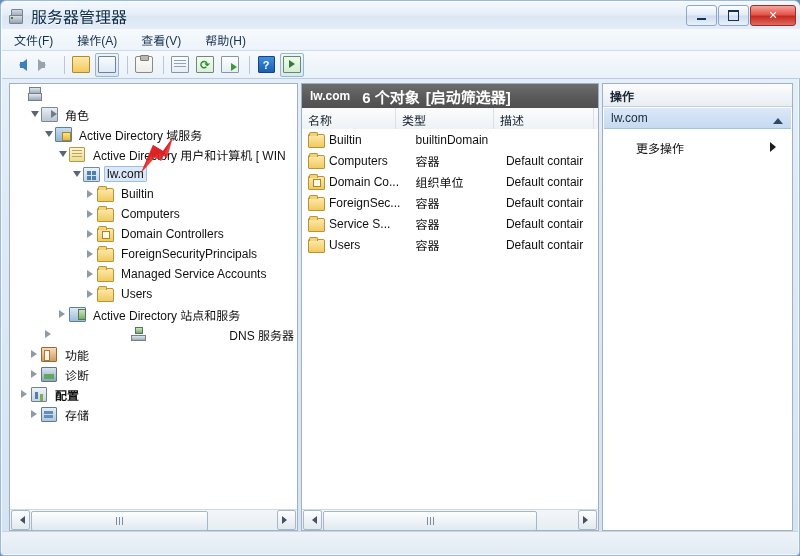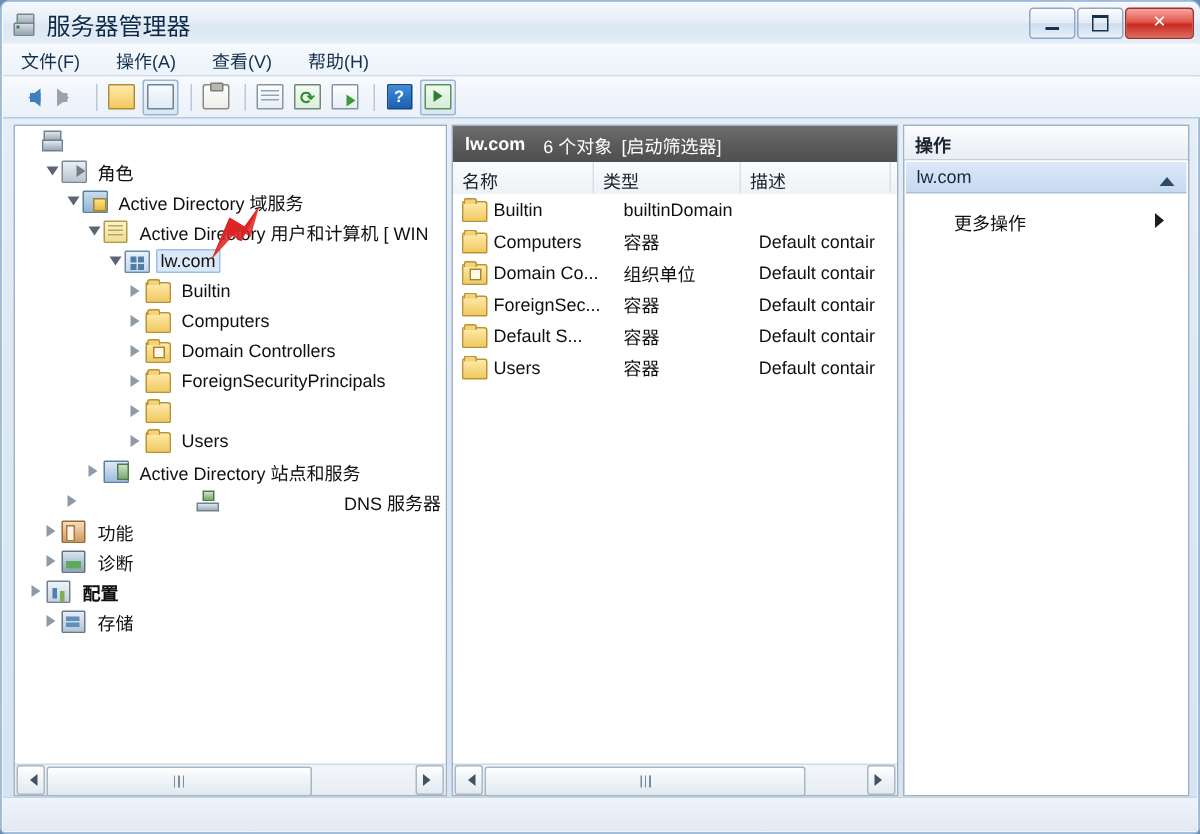--- a/index.html
+++ b/index.html
@@ -132,21 +132,21 @@
   .i-conf:after{content:"";position:absolute;left:3px;bottom:2px;width:3px;height:7px;background:#4d7fb0;box-shadow:5px 2px 0 #7fae4f;}
   .i-stor{position:absolute;left:0;top:1px;width:14px;height:13px;background:linear-gradient(180deg,#e6eef6,#b3c5d6);border:1px solid #63798c;border-radius:1px;}
   .i-stor:after{content:"";position:absolute;left:2px;top:3px;width:9px;height:3px;background:#5f8fbf;box-shadow:0 4px 0 #5f8fbf;}
   
   #list-head{
     position:absolute;left:0;top:0;right:0;height:24px;
     background:linear-gradient(180deg,#6e6e6e 0%,#5b5b5b 50%,#4f4f4f 100%);
     display:flex;align-items:center;color:#fff;
   }
   #list-head .lt{font-weight:bold;font-size:12px;margin-left:8px;}
-  #list-head .lc{font-size:12px;margin-left:12px;font-weight:normal;}
+  #list-head .lc{font-size:15px;margin-left:12px;font-weight:bold;}
   #cols{position:absolute;left:0;top:24px;right:0;height:21px;
     background:linear-gradient(180deg,#fbfcfd,#eef2f6);border-bottom:1px solid #cbd5df;display:flex;}
   .col{font-size:12px;color:#17222c;padding:3px 0 0 6px;box-sizing:border-box;border-right:1px solid #d9e0e7;height:21px;}
   #rows{position:absolute;left:0;top:45px;right:0;bottom:21px;overflow:hidden;background:#fff;}
   .lrow{height:21px;display:flex;align-items:center;font-size:12px;color:#101010;white-space:nowrap;}
   .lrow .ricon{width:17px;height:16px;position:relative;margin:0 4px 0 6px;flex:0 0 auto;}
   .c-name{width:94px;overflow:hidden;}
   .c-type{width:98px;overflow:hidden;}
   .c-desc{width:100px;overflow:hidden;}
   
@@ -339,20 +339,21 @@
             </span>
             <span class="tlabel">ForeignSecurityPrincipals</span>
           </div>
           <div class="tnode" style="padding-left: 74px;">
             <span class="exp">
               <span class="tri tri-r"></span>
             </span>
             <span class="ticon">
               <span class="i-folder"></span>
             </span>
+            <span class="tlabel">Managed Service Accounts</span>
           </div>
           <div class="tnode" style="padding-left: 74px;">
             <span class="exp">
               <span class="tri tri-r"></span>
             </span>
             <span class="ticon">
               <span class="i-folder"></span>
             </span>
             <span class="tlabel">Users</span>
           </div>
@@ -470,21 +471,21 @@
               <span class="i-folder"></span>
             </span>
             <span class="c-name">ForeignSec...</span>
             <span class="c-type">容器</span>
             <span class="c-desc">Default contair</span>
           </div>
           <div class="lrow">
             <span class="ricon">
               <span class="i-folder"></span>
             </span>
-            <span class="c-name">Default S...</span>
+            <span class="c-name">Service S...</span>
             <span class="c-type">容器</span>
             <span class="c-desc">Default contair</span>
           </div>
           <div class="lrow">
             <span class="ricon">
               <span class="i-folder"></span>
             </span>
             <span class="c-name">Users</span>
             <span class="c-type">容器</span>
             <span class="c-desc">Default contair</span>

